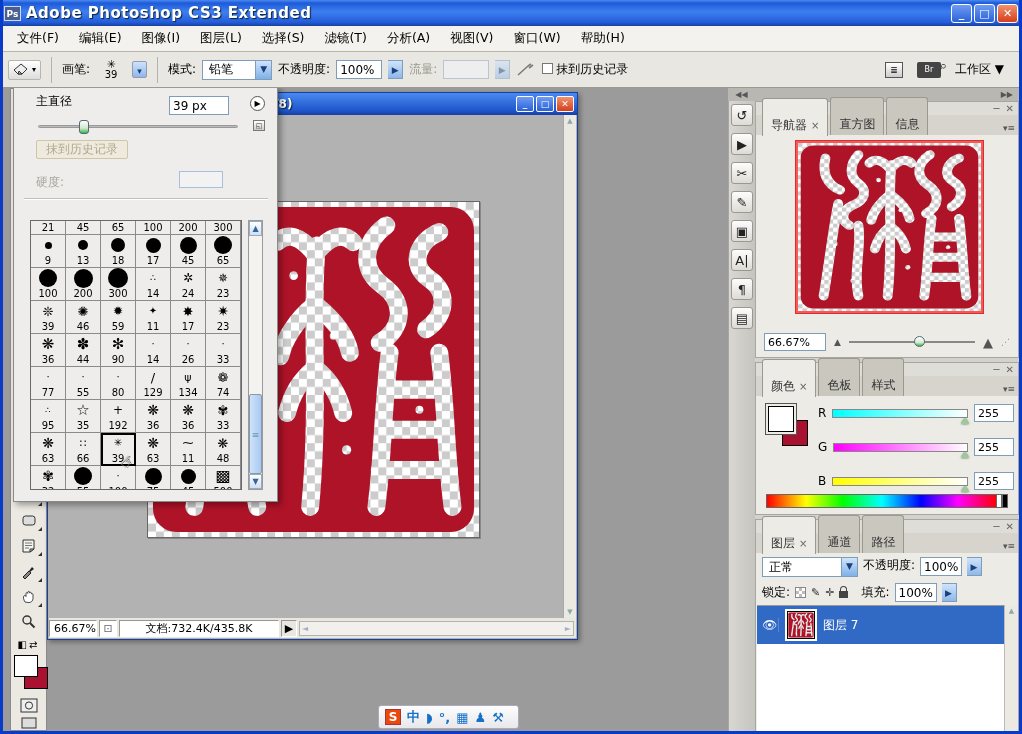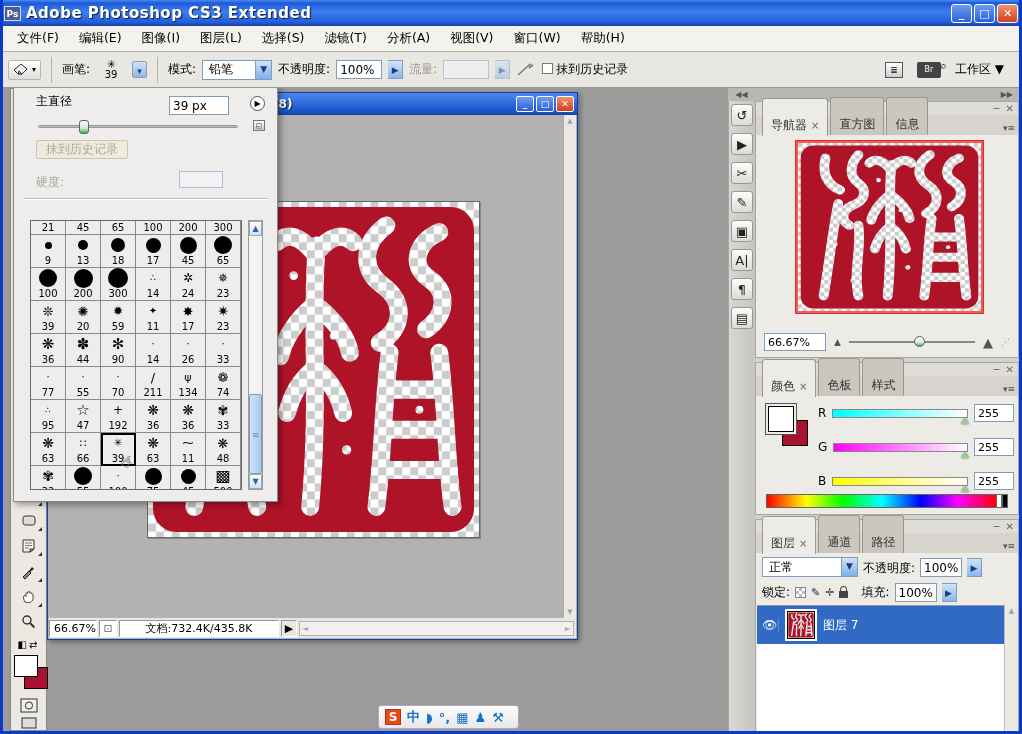--- a/index.html
+++ b/index.html
@@ -124,21 +124,21 @@
   .crow{position:absolute;left:62px;display:flex;align-items:center;gap:6px;width:196px}
   .ctrack{flex:1;height:9px;border:1px solid #888;position:relative}
   .ctri{position:absolute;right:-2px;bottom:-7px;width:0;height:0;border-left:4px solid transparent;border-right:4px solid transparent;border-bottom:6px solid #9c9;filter:drop-shadow(0 0 1px #464)}
   .cval{width:40px;height:18px;border:1px solid #7f9db9;background:#fff;font-size:11px;display:flex;align-items:center;padding:0 3px}
   .spectrum{position:absolute;left:10px;bottom:6px;width:232px;height:14px;border:1px solid #666;background:linear-gradient(90deg,#f00,#ff0 17%,#0f0 33%,#0ff 50%,#00f 67%,#f0f 83%,#f00)}
   .spec-ends{position:absolute;right:10px;bottom:6px;width:12px;height:14px;display:flex}
   .spec-ends i{display:block;width:6px;height:14px;border:1px solid #666}
 
   
   .layers-body{position:relative;height:236px;font-size:12px}
-  .lrow1{position:absolute;left:6px;top:4px;display:flex;align-items:flex-end;gap:5px;width:252px}
+  .lrow1{position:absolute;left:6px;top:4px;display:flex;align-items:flex-start;gap:5px;width:252px}
   .lrow2{position:absolute;left:6px;top:30px;display:flex;align-items:center;gap:5px;width:252px}
   .lockic{font-size:11px;color:#333}
   .lock-checker{width:11px;height:11px;border:1px solid #888;background:
     linear-gradient(45deg,#bbb 25%,transparent 25%,transparent 75%,#bbb 75%),
     linear-gradient(45deg,#bbb 25%,#fff 25%,#fff 75%,#bbb 75%);background-size:6px 6px;background-position:0 0,3px 3px}
   .padlock{width:9px;height:7px;background:#444;position:relative;margin-top:4px}
   .padlock:before{content:"";position:absolute;left:1px;top:-5px;width:5px;height:5px;border:1.5px solid #444;border-bottom:none;border-radius:4px 4px 0 0}
   .layerlist{position:absolute;left:1px;top:52px;right:14px;height:150px;background:#fff;border-top:1px solid #999;border-bottom:1px solid #999}
   .layer-row{height:38px;background:#316ac5;color:#fff;display:flex;align-items:center;gap:6px;padding:0 4px}
   .eyecell{width:18px;text-align:center;border-right:1px solid #5a85cf;font-size:12px}
@@ -449,21 +449,21 @@
         <div class="bcell">
           <span class="bglyph" style="font-size: 12px;">✵</span>
           <span class="bnum">23</span>
         </div>
         <div class="bcell">
           <span class="bglyph" style="font-size: 13px;">❊</span>
           <span class="bnum">39</span>
         </div>
         <div class="bcell">
           <span class="bglyph" style="font-size: 13px;">✺</span>
-          <span class="bnum">20</span>
+          <span class="bnum">46</span>
         </div>
         <div class="bcell">
           <span class="bglyph" style="font-size: 12px;">✹</span>
           <span class="bnum">59</span>
         </div>
         <div class="bcell">
           <span class="bglyph" style="font-size: 10px;">✦</span>
           <span class="bnum">11</span>
         </div>
         <div class="bcell">
@@ -501,41 +501,41 @@
         <div class="bcell">
           <span class="bglyph" style="font-size: 10px;">·</span>
           <span class="bnum">77</span>
         </div>
         <div class="bcell">
           <span class="bglyph" style="font-size: 10px;">·</span>
           <span class="bnum">55</span>
         </div>
         <div class="bcell">
           <span class="bglyph" style="font-size: 10px;">·</span>
-          <span class="bnum">70</span>
+          <span class="bnum">80</span>
         </div>
         <div class="bcell">
           <span class="bglyph" style="font-size: 13px;">/</span>
-          <span class="bnum">211</span>
+          <span class="bnum">129</span>
         </div>
         <div class="bcell">
           <span class="bglyph" style="font-size: 11px;">ψ</span>
           <span class="bnum">134</span>
         </div>
         <div class="bcell">
           <span class="bglyph" style="font-size: 13px;">❁</span>
           <span class="bnum">74</span>
         </div>
         <div class="bcell">
           <span class="bglyph" style="font-size: 9px;">∴</span>
           <span class="bnum">95</span>
         </div>
         <div class="bcell">
           <span class="bglyph" style="font-size: 15px;">☆</span>
-          <span class="bnum">47</span>
+          <span class="bnum">35</span>
         </div>
         <div class="bcell">
           <span class="bglyph" style="font-size: 12px;">+</span>
           <span class="bnum">192</span>
         </div>
         <div class="bcell">
           <span class="bglyph" style="font-size: 14px;">❋</span>
           <span class="bnum">36</span>
         </div>
         <div class="bcell">

